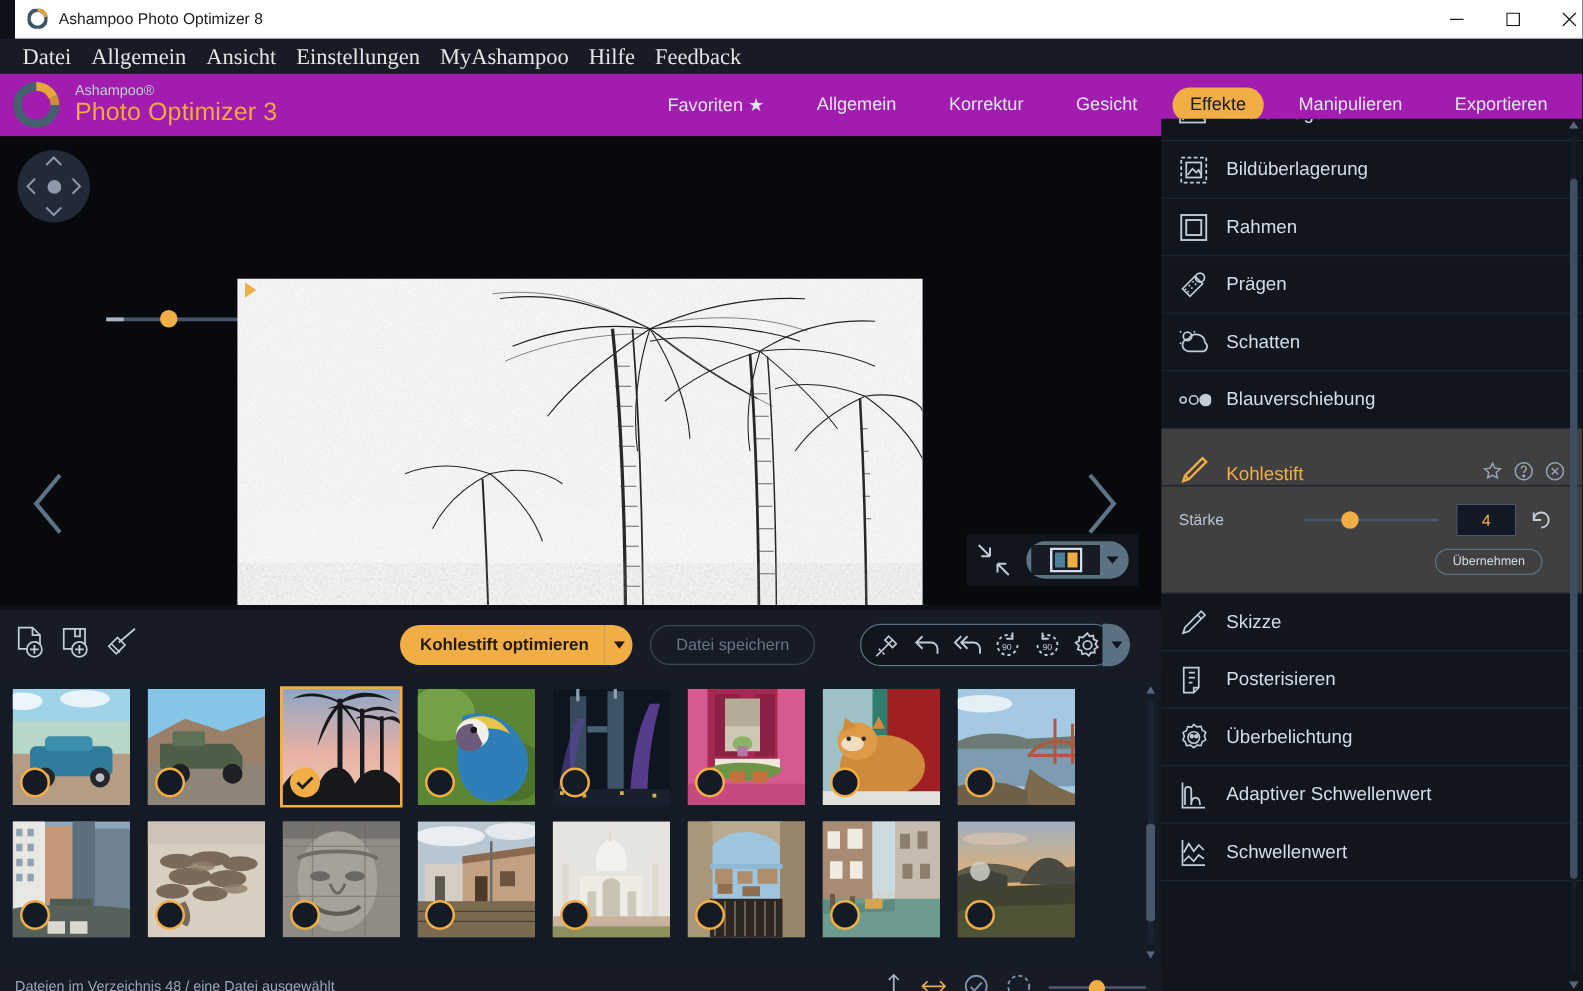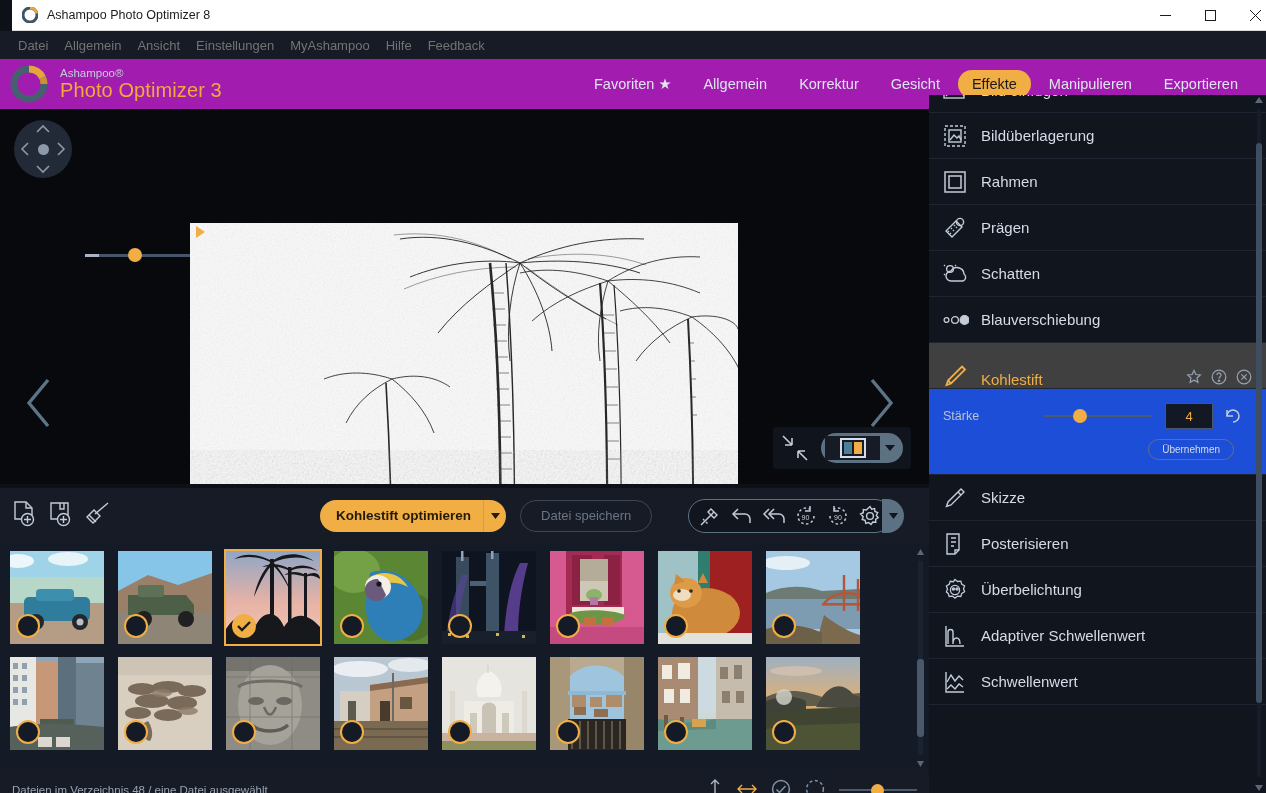--- a/index.html
+++ b/index.html
@@ -22,34 +22,34 @@
   .titlebar .tb-icon { margin-left:10px; width:16px; height:16px; display:block; }
   .titlebar .tb-title { margin-left:9px; color:#1c1c1c; font-size:12.5px; }
   .winbtns { margin-left:auto; display:flex; height:31px; }
   .winbtn { width:45px; height:31px; display:flex; align-items:center; justify-content:center; color:#1c1c1c; }
 
   
   .menubar {
     position:absolute; left:0; top:31px; width:1266px; height:28px;
     background:#161b26; display:flex; align-items:center; padding-left:10px;
   }
-  .menuitem { padding:3px 8px; color:#737373; font-size:13px; cursor:default; }
+  .menuitem { padding:3px 8px; color:#e5e5e5; font-size:18px; cursor:default;font-family:Liberation Serif, serif; }
 
   
   .header {
     position:absolute; left:0; top:59px; width:1266px; height:50px;
     background:#a21caf; display:flex; align-items:center;
   }
   .brand { display:flex; align-items:center; padding-left:8px; }
   .brand-logo { width:42px; height:42px; }
   .brand-text { margin-left:10px; line-height:1.05; }
   .brand-sup { font-size:11.5px; color:#c4ccd9; }
   .brand-main { font-size:20px; color:#f0a93b; letter-spacing:.1px; }
 
-  .nav { margin-left:auto; display:flex; align-items:center; padding-right:14px; gap:4px; }
+  .nav { margin-left:auto; display:flex; align-items:center; padding-right:14px; gap:14px; }
   .nav-item { padding:6px 14px; font-size:14.5px; color:#dfe5ee; border-radius:14px; cursor:default; white-space:nowrap; }
   .nav-item.active { background:#f0ae45; color:#1a1a1a; }
 
   
   .leftcol { position:absolute; left:0; top:109px; width:929px; height:684px; background:#0d1017; }
 
   .preview {
     position:absolute; left:0; top:0; width:929px; height:375px;
     background:#07090d; overflow:hidden;
   }
@@ -130,21 +130,21 @@
   .fx-item { position:relative; height:46px; display:flex; align-items:center; padding:0 14px;
              border-bottom:1px solid #1d2533; cursor:default; }
   .fx-item.active { background:#404040;align-items:flex-end; }
   .fx-icon { width:38px; display:flex; align-items:center; justify-content:flex-start; color:#c3ccd9; flex:none; }
   .fx-item.active .fx-icon { color:#f0ae45; }
   .fx-label { font-size:15px; color:#d5dce7; }
   .fx-item.active .fx-label { color:#f0ae45; }
   .fx-actions { margin-left:auto; display:flex; align-items:center; gap:9px; color:#97a3b4; }
   .fx-cut { height:18px; overflow:hidden; border-bottom:1px solid #1d2533; }
 
-  .fx-panel { background:#1d4ed8; border-bottom:1px solid #1d2533; padding:14px 14px 14px 14px; }
+  .fx-panel { background:#404040; border-bottom:1px solid #1d2533; padding:14px 14px 14px 14px; }
   .panel-row { display:flex; align-items:center; }
   .panel-label { font-size:12.5px; color:#b9c3d1; width:92px; }
   .pslider { position:relative; width:108px; height:14px; margin-left:8px; }
   .ps-track { position:absolute; left:0; top:6px; width:108px; height:2px; background:#4d5a6b; }
   .ps-thumb { position:absolute; left:30px; top:0; width:14px; height:14px; border-radius:50%; background:#f0ae45; }
   .pnum { margin-left:14px; width:48px; height:26px; border:1px solid #4b5769; display:flex;
           align-items:center; justify-content:center; color:#f0ae45; font-size:13px; background:#131924; }
   .preset { margin-left:10px; color:#c3ccd9; display:flex; align-items:center; }
   .panel-row2 { display:flex; justify-content:flex-end; margin-top:10px; padding-right:18px; }
   .btn-apply { border:1px solid #5c7282; border-radius:14px; padding:4px 13px; font-size:10px; color:#d5dce7; }

